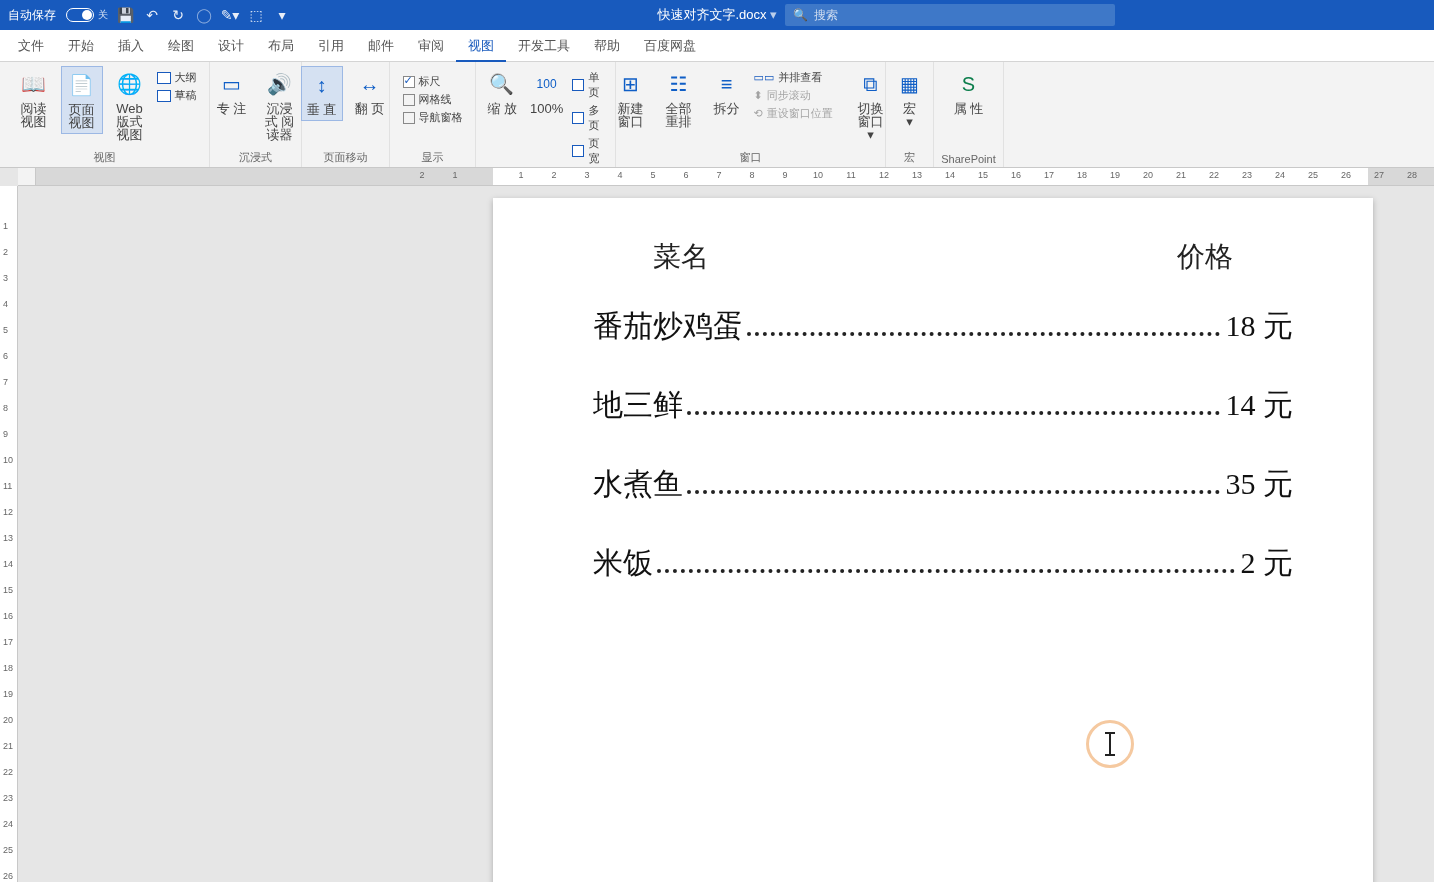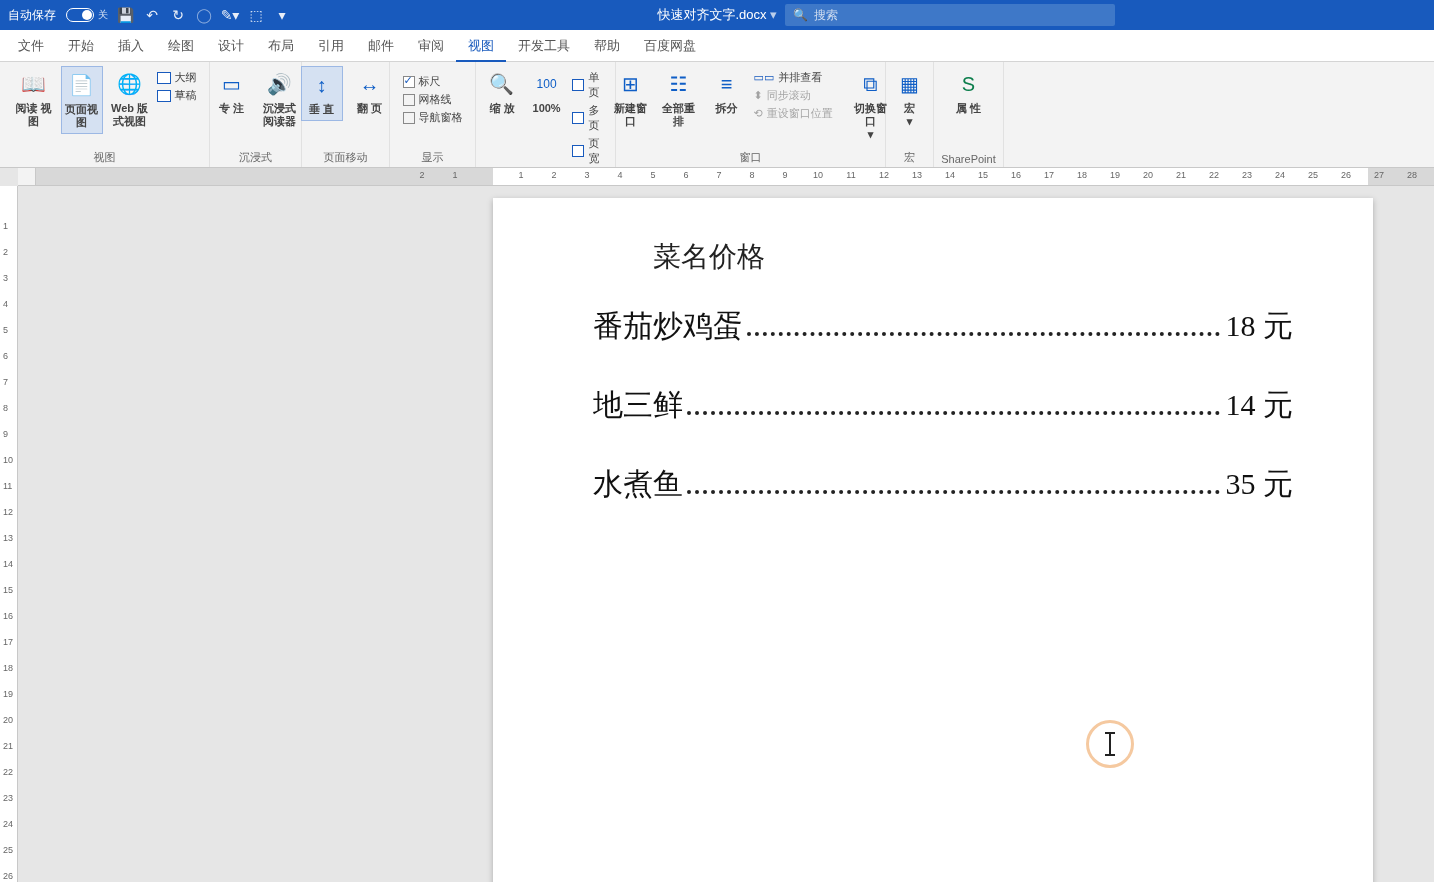--- a/index.html
+++ b/index.html
@@ -54,21 +54,21 @@
   align-items:center;
 }
 .ribbon .group .body { display:flex; align-items:flex-start; gap:6px; flex:1;}
 .ribbon .group .label { font-size:11px; color:#666; padding-top:2px;}
 .bigbtn {
   display:flex; flex-direction:column; align-items:center; justify-content:flex-start;
   width:42px; padding:4px 2px; gap:4px; cursor:pointer; text-align:center;
 }
 .bigbtn.sel { background:#d5e1f2; border:1px solid #9cb8e4;}
 .bigbtn .ico { width:28px; height:28px; display:flex; align-items:center; justify-content:center; font-size:20px; color:#0f5ec6;}
-.bigbtn .lbl { font-size:11px; line-height:13px;font-weight:bold;}
+.bigbtn .lbl { font-size:13px; line-height:13px;}
 .smallbtns { display:flex; flex-direction:column; gap:3px; padding-top:4px;}
 .smallbtn { display:flex; align-items:center; gap:4px; font-size:11px; cursor:pointer;}
 .smallbtn .chk { width:12px; height:12px; border:1px solid #888;}
 .smallbtn .chk.on { background:#fff; position:relative;}
 .smallbtn .chk.on::after{content:"✓"; position:absolute; top:-3px; left:0; font-size:11px; color:#185abd;}
 .smallbtn.ic .sq { width:14px; height:12px; border:1px solid #185abd; background:#fff;}
 
 .ruler-h {
   height:18px; background:#fff; border-bottom:1px solid #c8c8c8;
   position:relative; font-size:9px; color:#666; overflow:hidden;
@@ -85,21 +85,21 @@
 .docwrap { position:absolute; top:168px; left:18px; right:0; bottom:0; background:#e6e6e6; overflow:hidden;}
 .ruler-row { position:absolute; top:0; left:0; right:0;}
 .page {
   position:absolute; top:30px; left:475px; width:880px; height:840px;
   background:#fff; box-shadow: 0 2px 6px rgba(0,0,0,.25);
   padding: 40px 80px 40px 100px;
 }
 .doc-title {
   text-align:center; color:#e84b24; font-size:40px; font-weight:500; margin-bottom:30px; font-family:"Microsoft YaHei";
 }
-.doc-headers { display:flex; padding:0 60px 0 60px; font-size:28px; color:#222; margin-bottom:30px; font-family:"Microsoft YaHei";}
+.doc-headers { display:flex; justify-content:space-between; padding:0 60px 0 60px; font-size:28px; color:#222; margin-bottom:30px; font-family:"Microsoft YaHei";}
 .doc-row {
   display:flex; align-items:baseline; font-size:30px; color:#111;
   margin-bottom:38px; font-family:"Microsoft YaHei"; white-space:nowrap;
 }
 .doc-row .name {}
 .doc-row .dots { flex:1; border-bottom:4px dotted #222; margin:0 6px 6px 4px;}
 .doc-row .price {}
 
 .cursor-ring {
   position:absolute; width:48px; height:48px; border:3px solid #f5c9a0; border-radius:50%;
@@ -372,20 +372,25 @@
         <div class="doc-row">
           <span class="name">地三鲜</span>
           <span class="dots"></span>
           <span class="price"> 14 元</span>
         </div>
         <div class="doc-row">
           <span class="name">水煮鱼</span>
           <span class="dots"></span>
           <span class="price"> 35 元</span>
         </div>
+        <div class="doc-row">
+          <span class="name">米饭</span>
+          <span class="dots"></span>
+          <span class="price"> 2 元</span>
+        </div>
       </div>
   </div>
   <div class="cursor-ring" style="left:1068px; top:552px">
     <div class="ibeam"></div>
   </div>
 </div>
 
 <div class="ruler-v" id="vruler">
     <span class="num" style="top: 40px;">1</span>
     <span class="num" style="top: 66px;">2</span>

